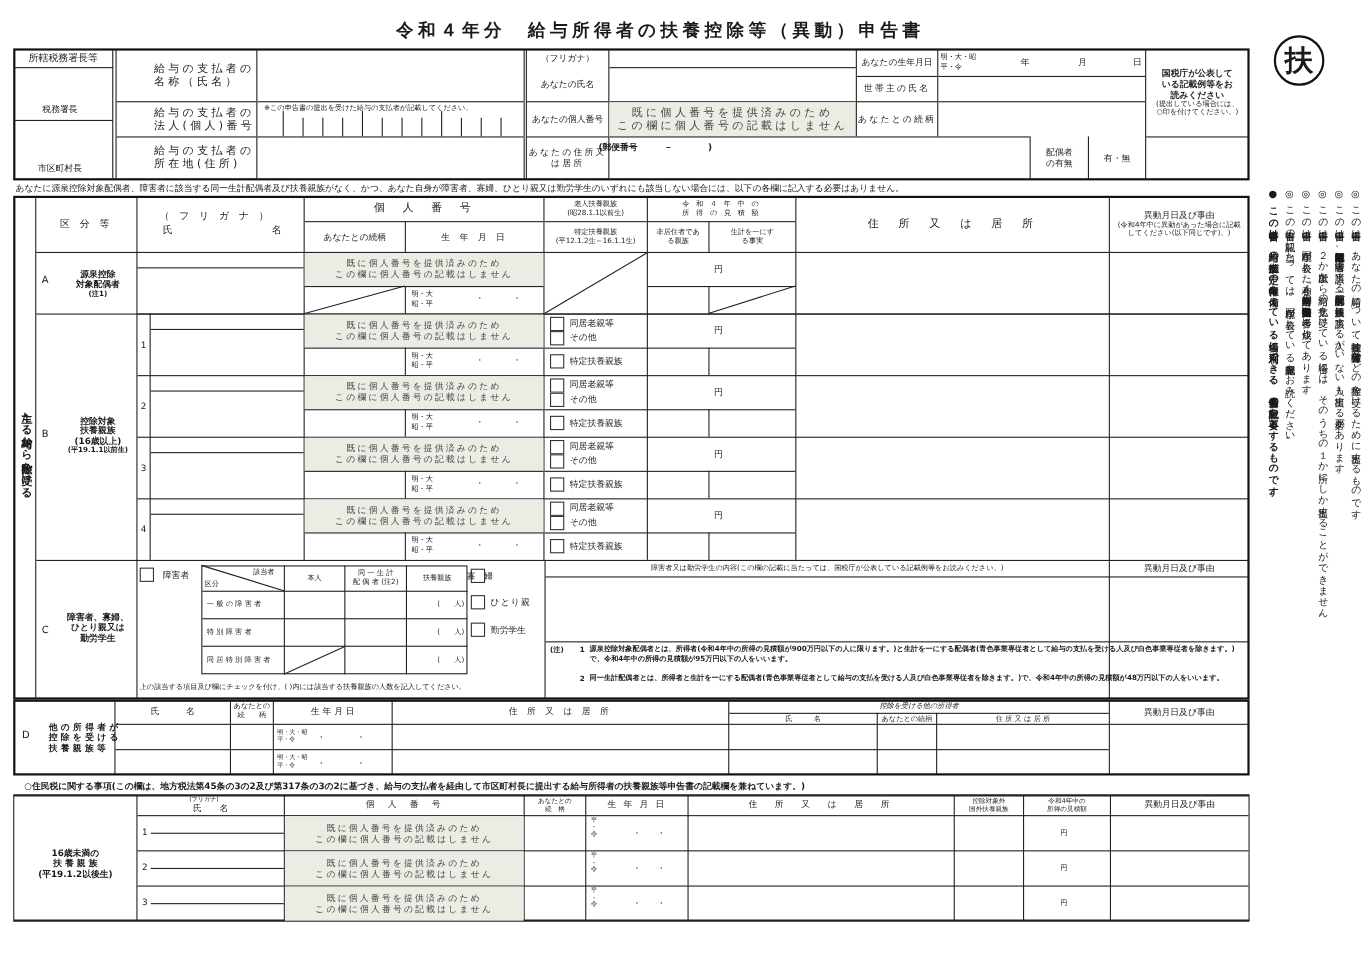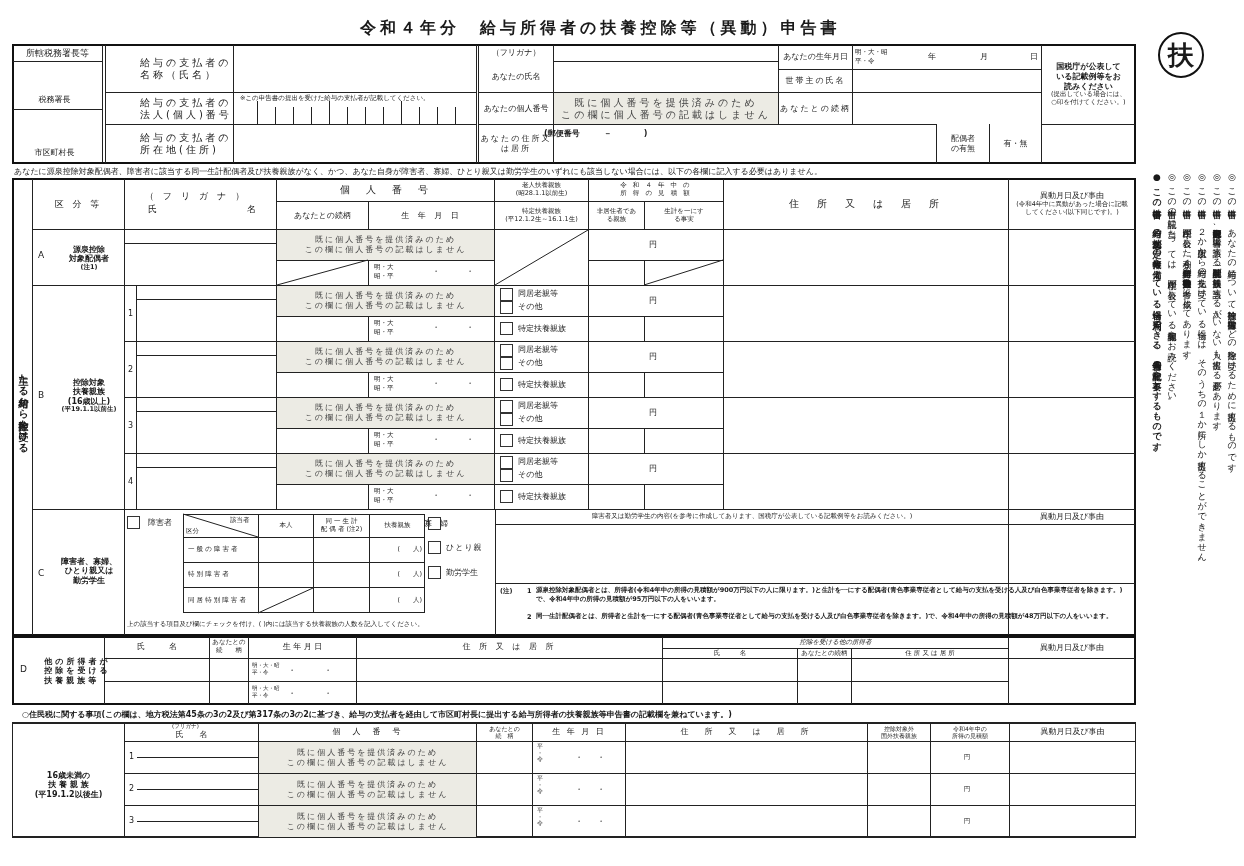--- a/index.html
+++ b/index.html
@@ -368,21 +368,21 @@
 
 <div class="chk" style="left:428px;top:517px;"></div>
 <div class="abs small" style="left:424px;top:518px;">寡　婦</div>
 <div class="chk" style="left:428px;top:541px;"></div>
 <div class="abs small" style="left:446px;top:542px;letter-spacing:1px;">ひとり親</div>
 <div class="chk" style="left:428px;top:566px;"></div>
 <div class="abs small" style="left:446px;top:567px;">勤労学生</div>
 <div class="abs tiny" style="left:127px;top:620px;">上の該当する項目及び欄にチェックを付け、( )内には該当する扶養親族の人数を記入してください。</div>
 
 <div class="vline" style="left:495px;top:509px;height:126px;"></div>
-<div class="cell tiny" style="left:496px;top:510px;width:512px;height:14px;">障害者又は勤労学生の内容(を参考に作成してあります、国税庁が公表している記載例等をお読みください。)</div>
+<div class="cell tiny" style="left:496px;top:510px;width:512px;height:14px;">障害者又は勤労学生の内容(この欄の記載に当たっては、国税庁が公表している記載例等をお読みください。)</div>
 <div class="cell small" style="left:1009px;top:510px;width:126px;height:14px;">異動月日及び事由</div>
 <div class="hline" style="left:496px;top:524px;width:639px;"></div>
 <div class="abs" style="left:496px;top:525px;width:512px;height:58px;"></div>
 <div class="abs" style="left:1009px;top:525px;width:126px;height:58px;"></div>
 <div class="hline" style="left:496px;top:583px;width:639px;"></div>
 <div class="abs tiny bold" style="left:500px;top:587px;">(注)</div>
 <div class="abs tiny bold" style="left:527px;top:587px;">1</div>
 <div class="abs tiny bold" style="left:536px;top:586px;width:596px;line-height:1.35;">源泉控除対象配偶者とは、所得者(令和4年中の所得の見積額が900万円以下の人に限ります。)と生計を一にする配偶者(青色事業専従者として給与の支払を受ける人及び白色事業専従者を除きます。)で、令和4年中の所得の見積額が95万円以下の人をいいます。</div>
 <div class="abs tiny bold" style="left:527px;top:613px;">2</div>
 <div class="abs tiny bold" style="left:536px;top:612px;width:596px;line-height:1.35;">同一生計配偶者とは、所得者と生計を一にする配偶者(青色事業専従者として給与の支払を受ける人及び白色事業専従者を除きます。)で、令和4年中の所得の見積額が48万円以下の人をいいます。</div>

